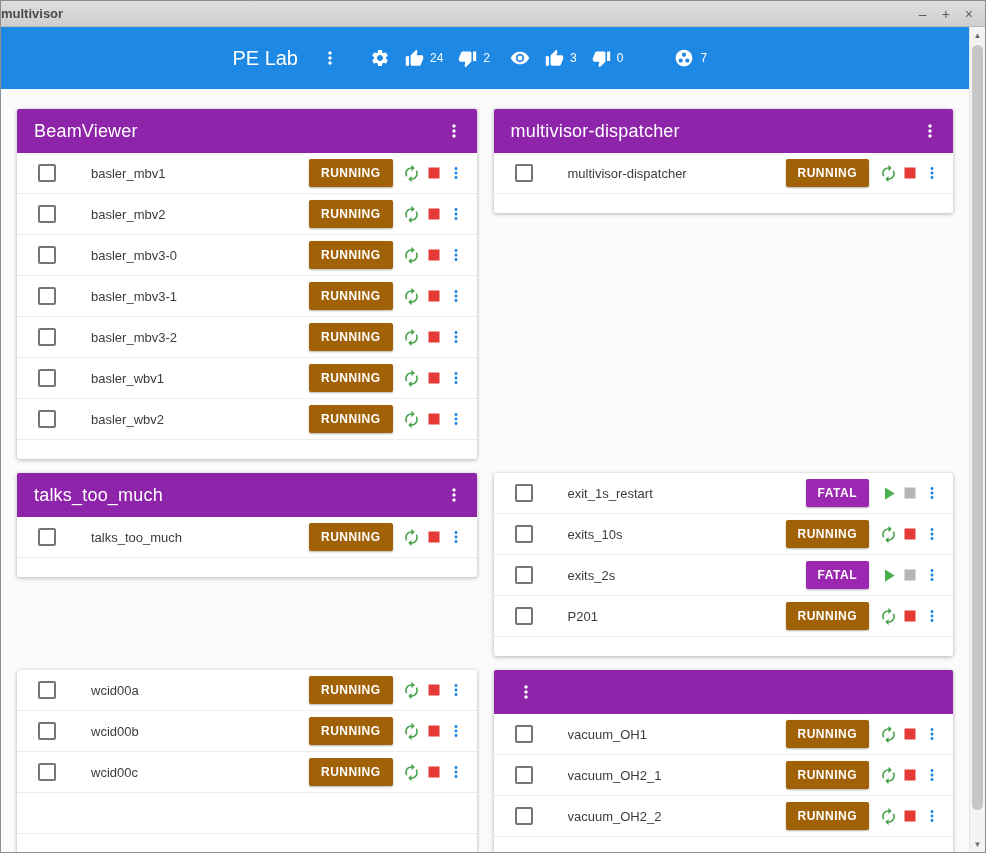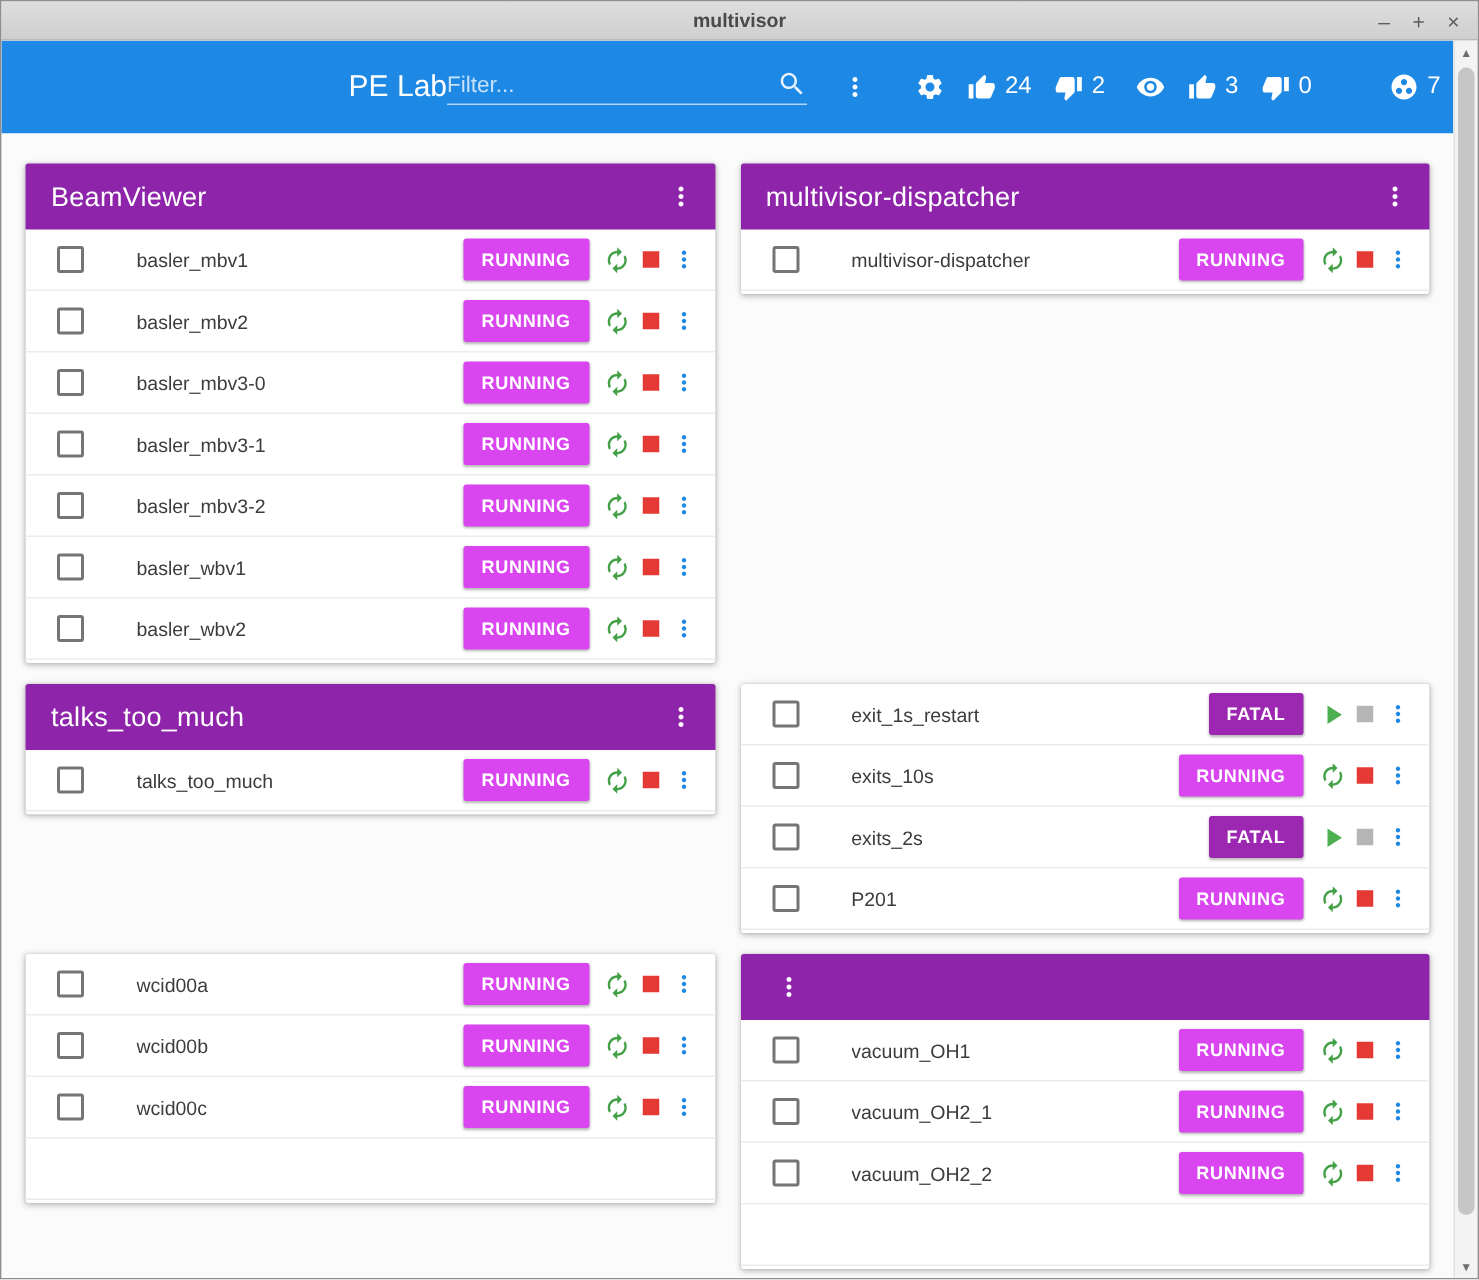--- a/index.html
+++ b/index.html
@@ -16,21 +16,21 @@
   }
   
   .titlebar {
     height: 26px; flex: 0 0 auto;
     background: linear-gradient(#dedede, #cfcfcf);
     border-bottom: 1px solid #b9b9b9;
     position: relative;
     display: flex; align-items: center;
   }
   .tb-title {
-    position: absolute; left: 0; right: 0; text-align: center;
+    position: absolute; left: 0; right: 0; text-align: left;
     font-size: 13px; font-weight: bold; color: #4a4a4a;
   }
   .win-controls { margin-left: auto; display: flex; gap: 15px; padding-right: 12px; z-index: 2; }
   .win-btn { color: #5d5d5d; font-size: 14px; line-height: 1; cursor: pointer; }
   
   .app-shell { flex: 1 1 auto; display: flex; overflow: hidden; }
   .app-viewport { flex: 1 1 auto; min-width: 0; display: flex; flex-direction: column; overflow: hidden; }
   .scrollbar {
     flex: 0 0 16px; position: relative;
     background: #f3f3f3; border-left: 1px solid #e2e2e2;
@@ -66,61 +66,61 @@
     color: #ffffff; font-size: 15px; font-family: "Liberation Sans", sans-serif;
   }
   .filter-input::placeholder { color: rgba(255,255,255,0.75); }
   .abicon { display: inline-flex; align-items: center; justify-content: center; cursor: default; }
   .abicon svg { width: 20px; height: 20px; fill: #ffffff; }
   .abicon.sm svg { width: 19px; height: 19px; }
   .abicon.search svg { fill: rgba(255,255,255,0.9); }
   .appbar .kebab { margin-left: 22px; cursor: pointer; }
   .stats { display: flex; align-items: center; margin-left: 30px; }
   .stat { display: flex; align-items: center; margin-left: 15px; }
-  .count { margin-left: 6px; font-size: 16px; }
+  .count { margin-left: 6px; font-size: 12px; }
   .sgap { width: 20px; }
   .sgap.lg { width: 36px; }
   
   .content { flex: 1 1 auto; overflow: hidden; background: #fbfbfb; padding: 20px 16px 0 16px; }
   .card-grid {
     display: grid; grid-template-columns: 1fr 1fr;
     column-gap: 17px; row-gap: 14px; align-items: start;
   }
   .card {
     background: #ffffff; border-radius: 2px;
     box-shadow: 0 1px 4px rgba(0,0,0,0.28), 0 0 1px rgba(0,0,0,0.15);
   }
   .card-header {
     height: 44px; background: #8e24aa; color: #ffffff;
     display: flex; align-items: center;
     padding: 0 8px 0 17px; border-radius: 2px 2px 0 0; gap: 16px;
   }
   .card-title { flex: 1 1 auto; font-size: 18px; font-weight: 500; letter-spacing: 0.2px; }
   .header-kebab { width: 30px; height: 30px; display: flex; align-items: center; justify-content: center; cursor: pointer; }
   .header-kebab svg { width: 20px; height: 20px; fill: #ffffff; }
-  .card-body { padding-bottom: 2px; }
+  .card-body { padding-bottom: 19px; }
   .row {
     height: 41px; display: flex; align-items: center;
     padding: 0 10px 0 21px;
     border-bottom: 1px solid #ececec;
   }
   .checkbox {
     width: 18px; height: 18px; flex: 0 0 auto;
     border: 2px solid #757575; border-radius: 2px;
     margin-right: 35px; cursor: pointer; background: #fff;
   }
   .pname { flex: 1 1 auto; font-size: 13px; color: #3c3c3c; white-space: nowrap; overflow: hidden; }
   .status {
     height: 28px; padding: 0 12px; flex: 0 0 auto;
     border: none; border-radius: 2px; cursor: pointer;
     color: #ffffff; font-size: 12px; font-weight: bold; letter-spacing: 0.5px;
     font-family: "Liberation Sans", sans-serif;
     box-shadow: 0 1px 2px rgba(0,0,0,0.3);
   }
-  .status.running { background: #d946ef; }
+  .status.running { background: #a16207; }
   .status.fatal { background: #9c27b0; }
   .row-actions { display: flex; align-items: center; margin-left: 8px; }
   .icon-btn {
     width: 22px; height: 22px; display: inline-flex;
     align-items: center; justify-content: center; cursor: pointer;
   }
   .icon-btn svg { fill: currentColor; }
   .act-restart { color: #43a047; }
   .act-restart svg { width: 19px; height: 19px; }
   .act-play { color: #4caf50; }
@@ -144,28 +144,20 @@
       <span class="win-btn">×</span>
     </span>
   </div>
 
   <div class="app-shell">
     <div class="app-viewport">
 
       <header class="appbar">
         <div class="app-title">PE Lab</div>
 
-        <div class="filter">
-          <input class="filter-input" placeholder="Filter..." style="">
-          <span class="abicon search">
-              <svg viewBox="0 0 24 24">
-                <path d="M15.5 14h-.79l-.28-.27C15.41 12.59 16 11.11 16 9.5 16 5.91 13.09 3 9.5 3S3 5.91 3 9.5 5.91 16 9.5 16c1.61 0 3.09-.59 4.23-1.57l.27.28v.79l5 4.99L20.49 19l-4.99-5zm-6 0C7.01 14 5 11.99 5 9.5S7.01 5 9.5 5 14 7.01 14 9.5 11.99 14 9.5 14z"></path>
-              </svg>
-            </span>
-        </div>
 
         <span class="abicon kebab">
             <svg viewBox="0 0 24 24">
               <path d="M12 8c1.1 0 2-.9 2-2s-.9-2-2-2-2 .9-2 2 .9 2 2 2zm0 2c-1.1 0-2 .9-2 2s.9 2 2 2 2-.9 2-2-.9-2-2-2zm0 6c-1.1 0-2 .9-2 2s.9 2 2 2 2-.9 2-2-.9-2-2-2z"></path>
             </svg>
           </span>
 
         <div class="stats">
           <span class="abicon">
               <svg viewBox="0 0 24 24">

